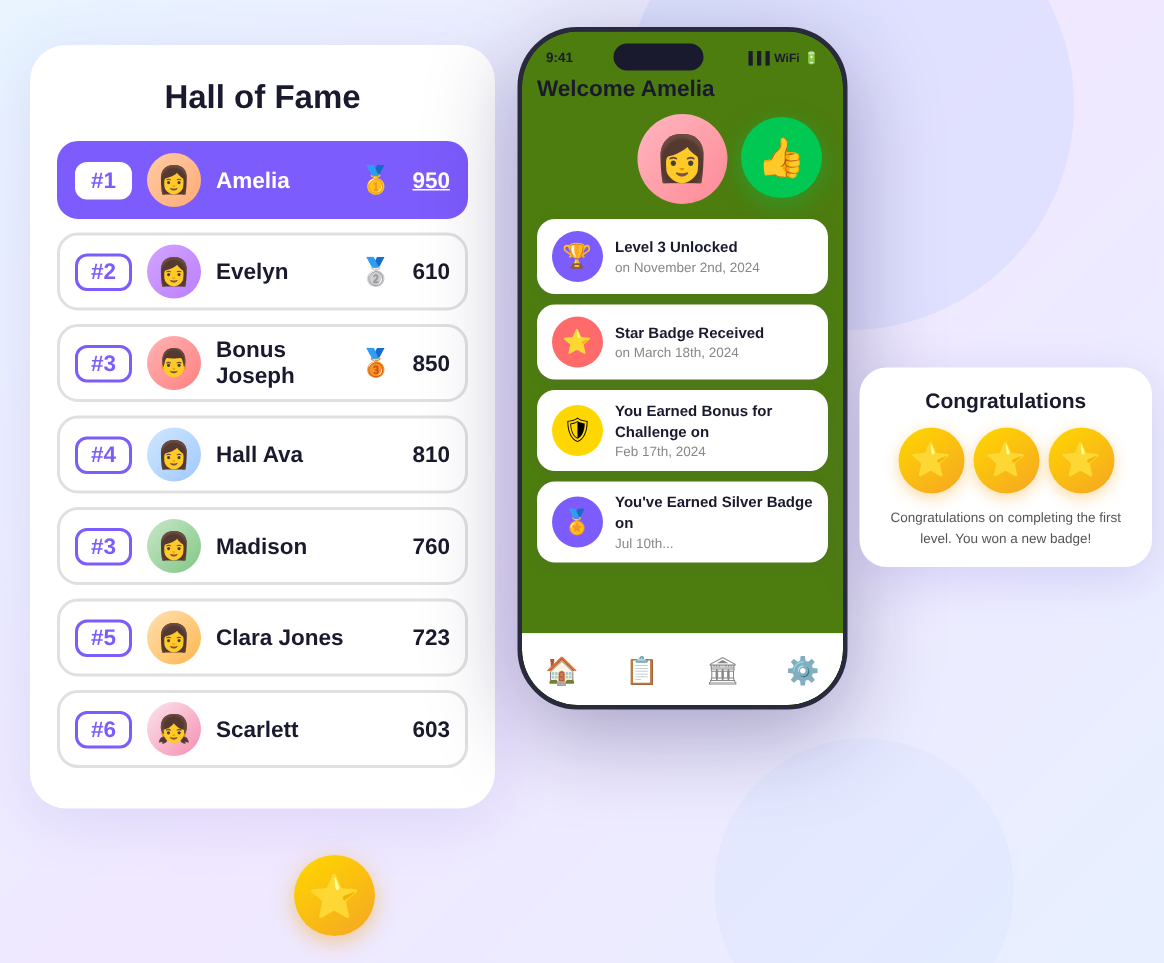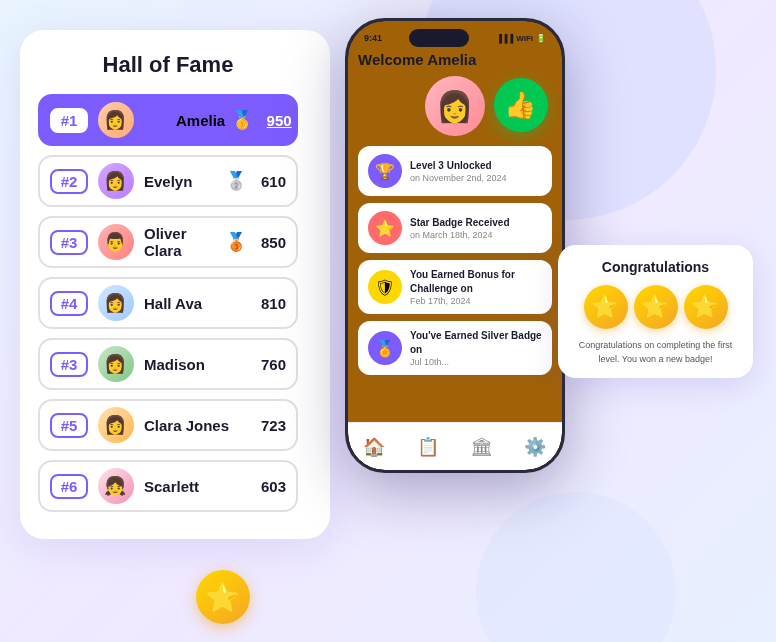--- a/index.html
+++ b/index.html
@@ -37,21 +37,21 @@
     }
 
     
     .hall-of-fame {
       position: absolute;
       left: 20px; top: 30px;
       width: 310px;
       background: white;
       border-radius: 24px;
       box-shadow: 0 8px 40px rgba(100,80,200,0.13);
-      padding: 22px 32px 18px 18px;
+      padding: 22px 18px 18px 18px;
     }
     .hof-title {
       text-align: center;
       font-size: 22px;
       font-weight: 800;
       color: #1a1a2e;
       margin-bottom: 16px;
     }
     .hof-row {
       display: flex;
@@ -91,21 +91,21 @@
       display: flex; align-items: center; justify-content: center;
       font-size: 18px;
       flex-shrink: 0;
     }
     .hof-name {
       flex: 1;
       font-size: 15px;
       font-weight: 600;
       color: #1a1a2e;
     }
-    .hof-row.rank1 .hof-name { color: #000000; margin-left: 32px; }
+    .hof-row.rank1 .hof-name { color: #ffffff; }
     .hof-medal {
       font-size: 18px;
       margin: 0 6px;
     }
     .hof-score {
       font-size: 15px;
       font-weight: 700;
       color: #1a1a2e;
       min-width: 32px;
       text-align: right;
@@ -133,21 +133,21 @@
       background: #1a1a2e;
       border-radius: 40px;
       box-shadow: 0 16px 60px rgba(30,20,80,0.35);
       overflow: hidden;
       border: 3px solid #2a2a3e;
       z-index: 5;
     }
     .phone-screen {
       width: 100%;
       height: 100%;
-      background: #a16207;
+      background: #4d7c0f;
       border-radius: 37px;
       overflow: hidden;
       position: relative;
     }
     .phone-notch-bar {
       display: flex;
       justify-content: space-between;
       align-items: center;
       padding: 8px 16px 0 16px;
       font-size: 9px;
@@ -221,21 +221,21 @@
     }
     .nav-icon {
       font-size: 18px;
       color: #888;
     }
     .nav-icon.active { color: #7c5cfc; }
 
     
     .congrats-card {
       position: absolute;
-      right: 23px; top: 245px;
+      right: 8px; top: 245px;
       width: 195px;
       background: white;
       border-radius: 18px;
       box-shadow: 0 8px 32px rgba(100,80,200,0.18);
       padding: 14px 14px 12px 14px;
       z-index: 8;
     }
     .congrats-title {
       font-size: 14px;
       font-weight: 800;
@@ -308,21 +308,21 @@
     <div class="hof-rank">#2</div>
     <div class="hof-avatar face-evelyn">👩</div>
     <div class="hof-name">Evelyn</div>
     <div class="hof-medal">🥈</div>
     <div class="hof-score">610</div>
   </div>
 
   <div class="hof-row">
     <div class="hof-rank">#3</div>
     <div class="hof-avatar face-oliver">👨</div>
-    <div class="hof-name">Oliver Clara</div>
+    <div class="hof-name">Bonus Joseph</div>
     <div class="hof-medal">🥉</div>
     <div class="hof-score">850</div>
   </div>
 
   <div class="hof-row">
     <div class="hof-rank">#4</div>
     <div class="hof-avatar face-emily">👩</div>
     <div class="hof-name">Hall Ava</div>
     <div class="hof-score">810</div>
   </div>

